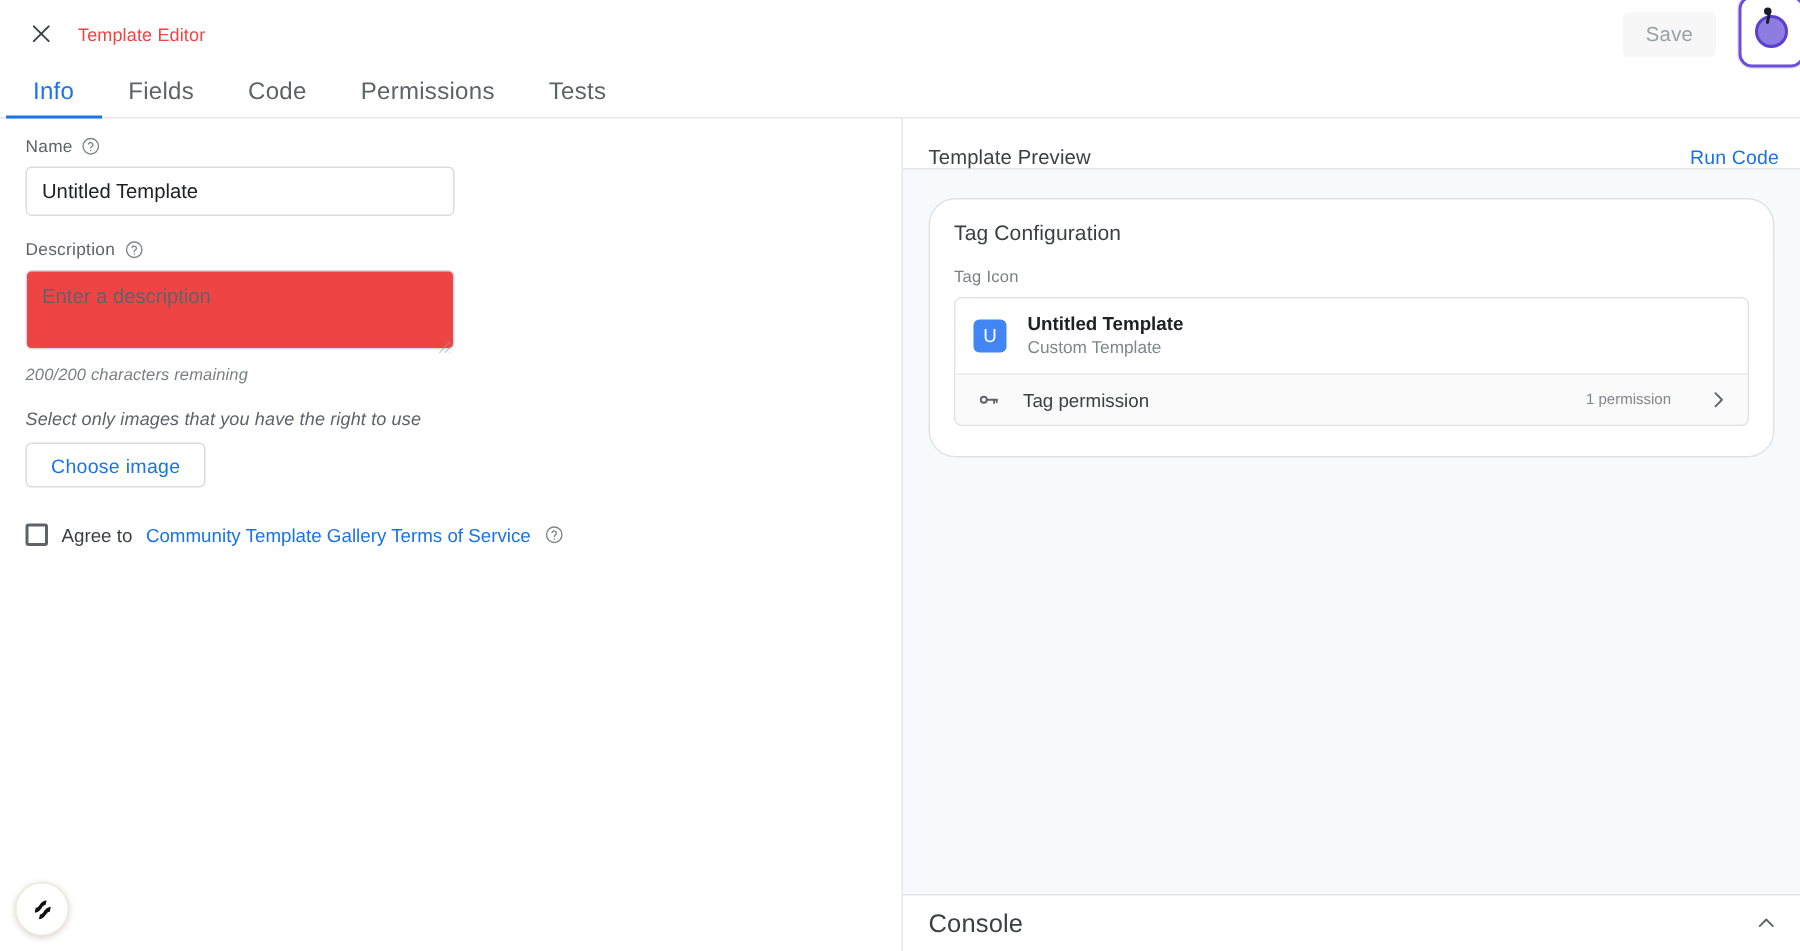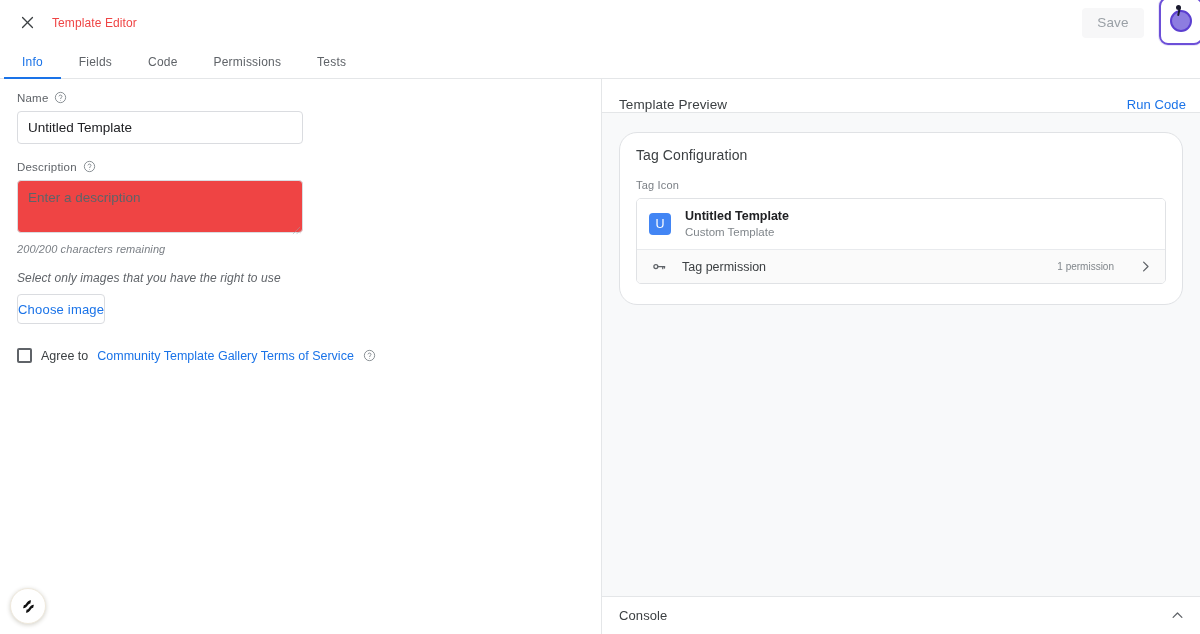--- a/index.html
+++ b/index.html
@@ -45,21 +45,21 @@
     height: 34px; min-height: 34px;
     display: flex; align-items: flex-end;
     border-bottom: 1px solid #e4e6e8;
     background: #fff;
     padding-left: 4px;
     position: relative; z-index: 4;
   }
   .tab {
     height: 33px; padding: 0 18px;
     display: flex; align-items: center; justify-content: center;
-    font-size: 12px; color: #5f6368; cursor: pointer;
+    font-size: 16px; color: #5f6368; cursor: pointer;
     border-bottom: 2px solid transparent; letter-spacing: .2px;
     position: relative; top: 1px;
   }
   .tab.active { color: #1a73e8; border-bottom-color: #1a73e8; }
 
   
   .body-split { flex: 1; display: flex; min-height: 0; }
 
   
   .left-pane {
@@ -102,21 +102,21 @@
   .char-counter {
     font-size: 11px; color: #7a7f85; font-style: italic;
     margin-top: 6px; letter-spacing: .1px;
   }
 
   .icon-hint {
     font-size: 12px; color: #5f6368; font-style: italic;
     margin-bottom: 9px; letter-spacing: .1px;
   }
   .choose-image-btn {
-    height: 30px; padding: 0 0;
+    height: 30px; padding: 0 16px;
     display: inline-flex; align-items: center; justify-content: center;
     border: 1px solid #dadce0; border-radius: 4px; background: #fff;
     color: #1a73e8; font-size: 13px; font-family: inherit; cursor: pointer;
     letter-spacing: .2px;
   }
 
   .agree-row {
     display: flex; align-items: center; gap: 9px;
     margin-top: 24px; font-size: 12.5px; color: #3c4043;
   }
@@ -171,21 +171,21 @@
   .perm-count { font-size: 10px; color: #80868b; margin-right: 10px; }
   .chevron-right { color: #5f6368; display: flex; align-items: center; }
 
   
   .console-bar {
     height: 38px; min-height: 38px;
     display: flex; align-items: center; justify-content: space-between;
     padding: 0 15px 0 17px;
     background: #fff; border-top: 1px solid #e4e6e8;
   }
-  .console-title { font-size: 13px; color: #3c4043; letter-spacing: .1px; }
+  .console-title { font-size: 17px; color: #3c4043; letter-spacing: .1px; }
   .chevron-up { color: #5f6368; display: flex; align-items: center; cursor: pointer; }
 
   
   .fab {
     position: absolute; left: 10px; bottom: 10px;
     width: 36px; height: 36px; border-radius: 50%;
     background: #ffffff;
     border: 1px solid #efe9dd;
     box-shadow: 0 1px 4px rgba(60,50,20,.22);
     display: flex; align-items: center; justify-content: center;

